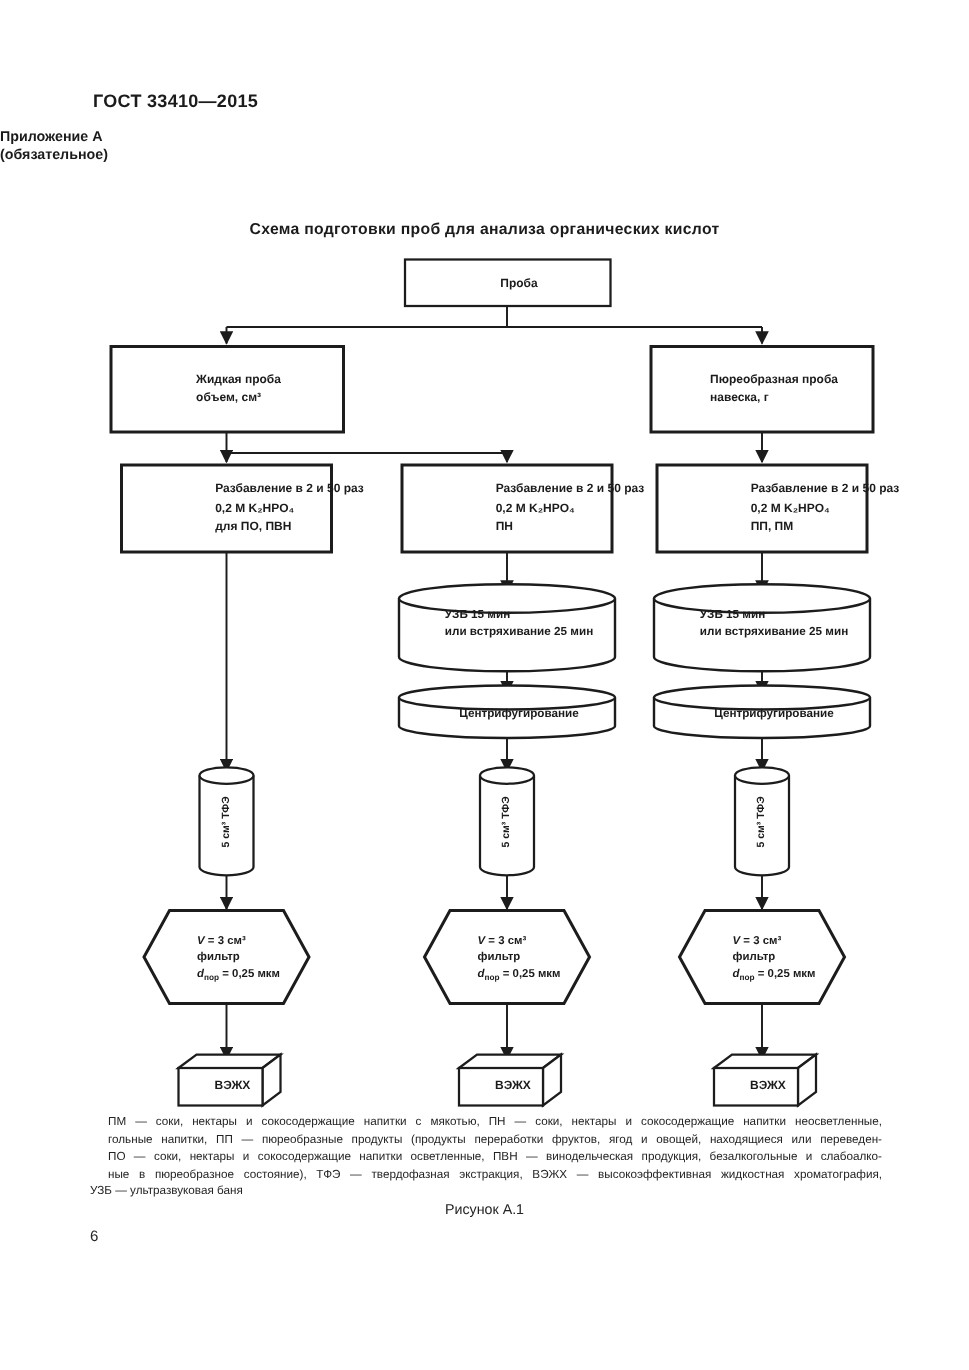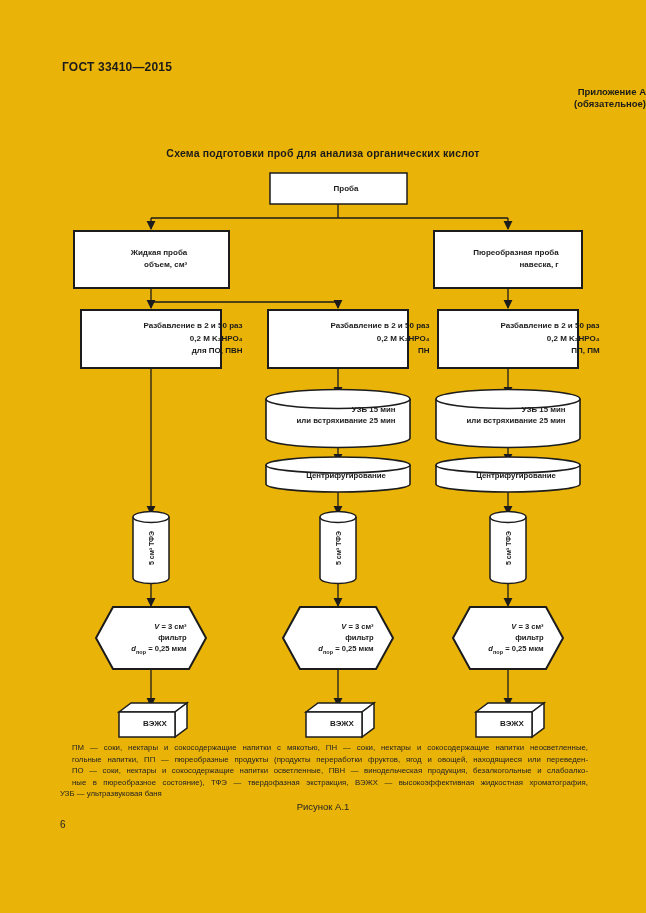--- a/index.html
+++ b/index.html
@@ -1,24 +1,24 @@
 <!DOCTYPE html>
 <html><head>
 <meta charset="utf-8">
 <style>
   html,body{margin:0;padding:0;background:#e9e9e9;}
   .page{
-    position:relative;width:646px;height:913px;background:#eab308;
+    position:relative;width:646px;height:913px;background:#ffffff;
     font-family:"Liberation Sans","DejaVu Sans",sans-serif;color:#1b1b1b;
     overflow:hidden;margin:0 auto;
   }
   .abs{position:absolute;}
-  .ctr{transform:translateX(-50%);text-align:right;white-space:nowrap;padding-left:16px;}
+  .ctr{transform:translateX(-50%);text-align:left;white-space:nowrap;padding-left:16px;}
   .doc-code{font-size:12px;font-weight:bold;letter-spacing:.2px;}
-  .hdr-center{left:0;right:0;text-align:right;font-weight:bold;font-size:9.5px;}
+  .hdr-center{left:0;right:0;text-align:left;font-weight:bold;font-size:9.5px;}
   .fig-title{left:0;right:0;text-align:center;font-weight:bold;font-size:10.5px;letter-spacing:.2px;}
   .box-label{font-size:8px;font-weight:bold;line-height:12px;}
   .dil-label{font-size:8px;font-weight:bold;line-height:12.5px;margin-left:34px;}
   .cyl-label{font-size:7.8px;font-weight:bold;line-height:11px;}
   .hex-label{font-size:7.6px;font-weight:bold;line-height:11px;}
   .spe-label{
     font-size:7px;font-weight:bold;white-space:nowrap;text-align:center;width:70px;
     transform:translate(-50%,-50%) rotate(-90deg);
   }
   .hplc-label{font-size:8px;font-weight:bold;line-height:10px;}

